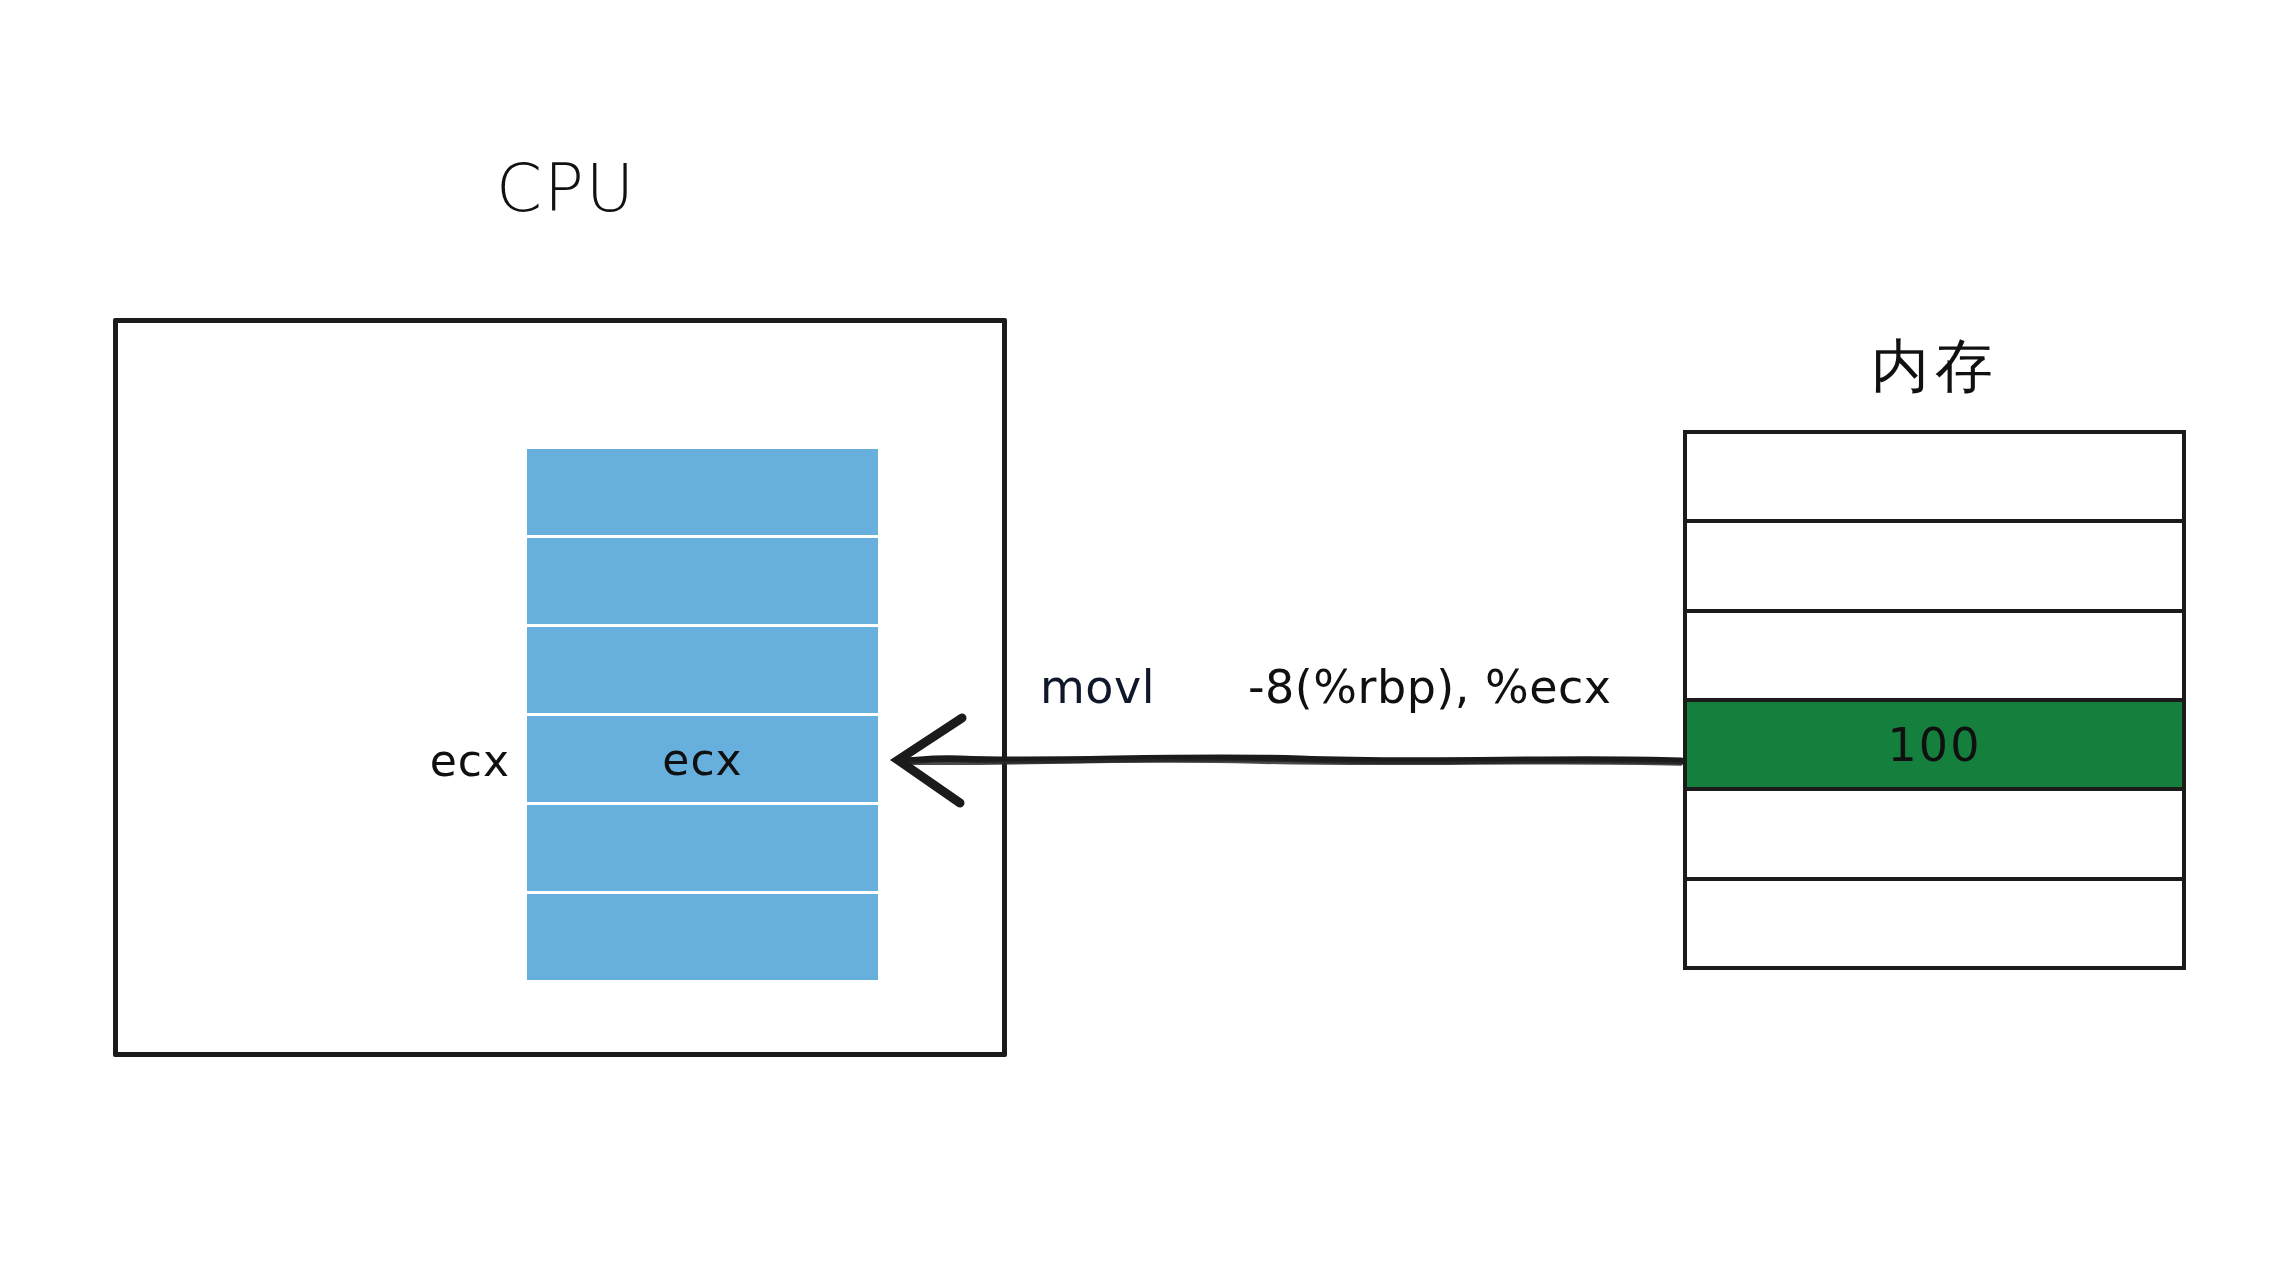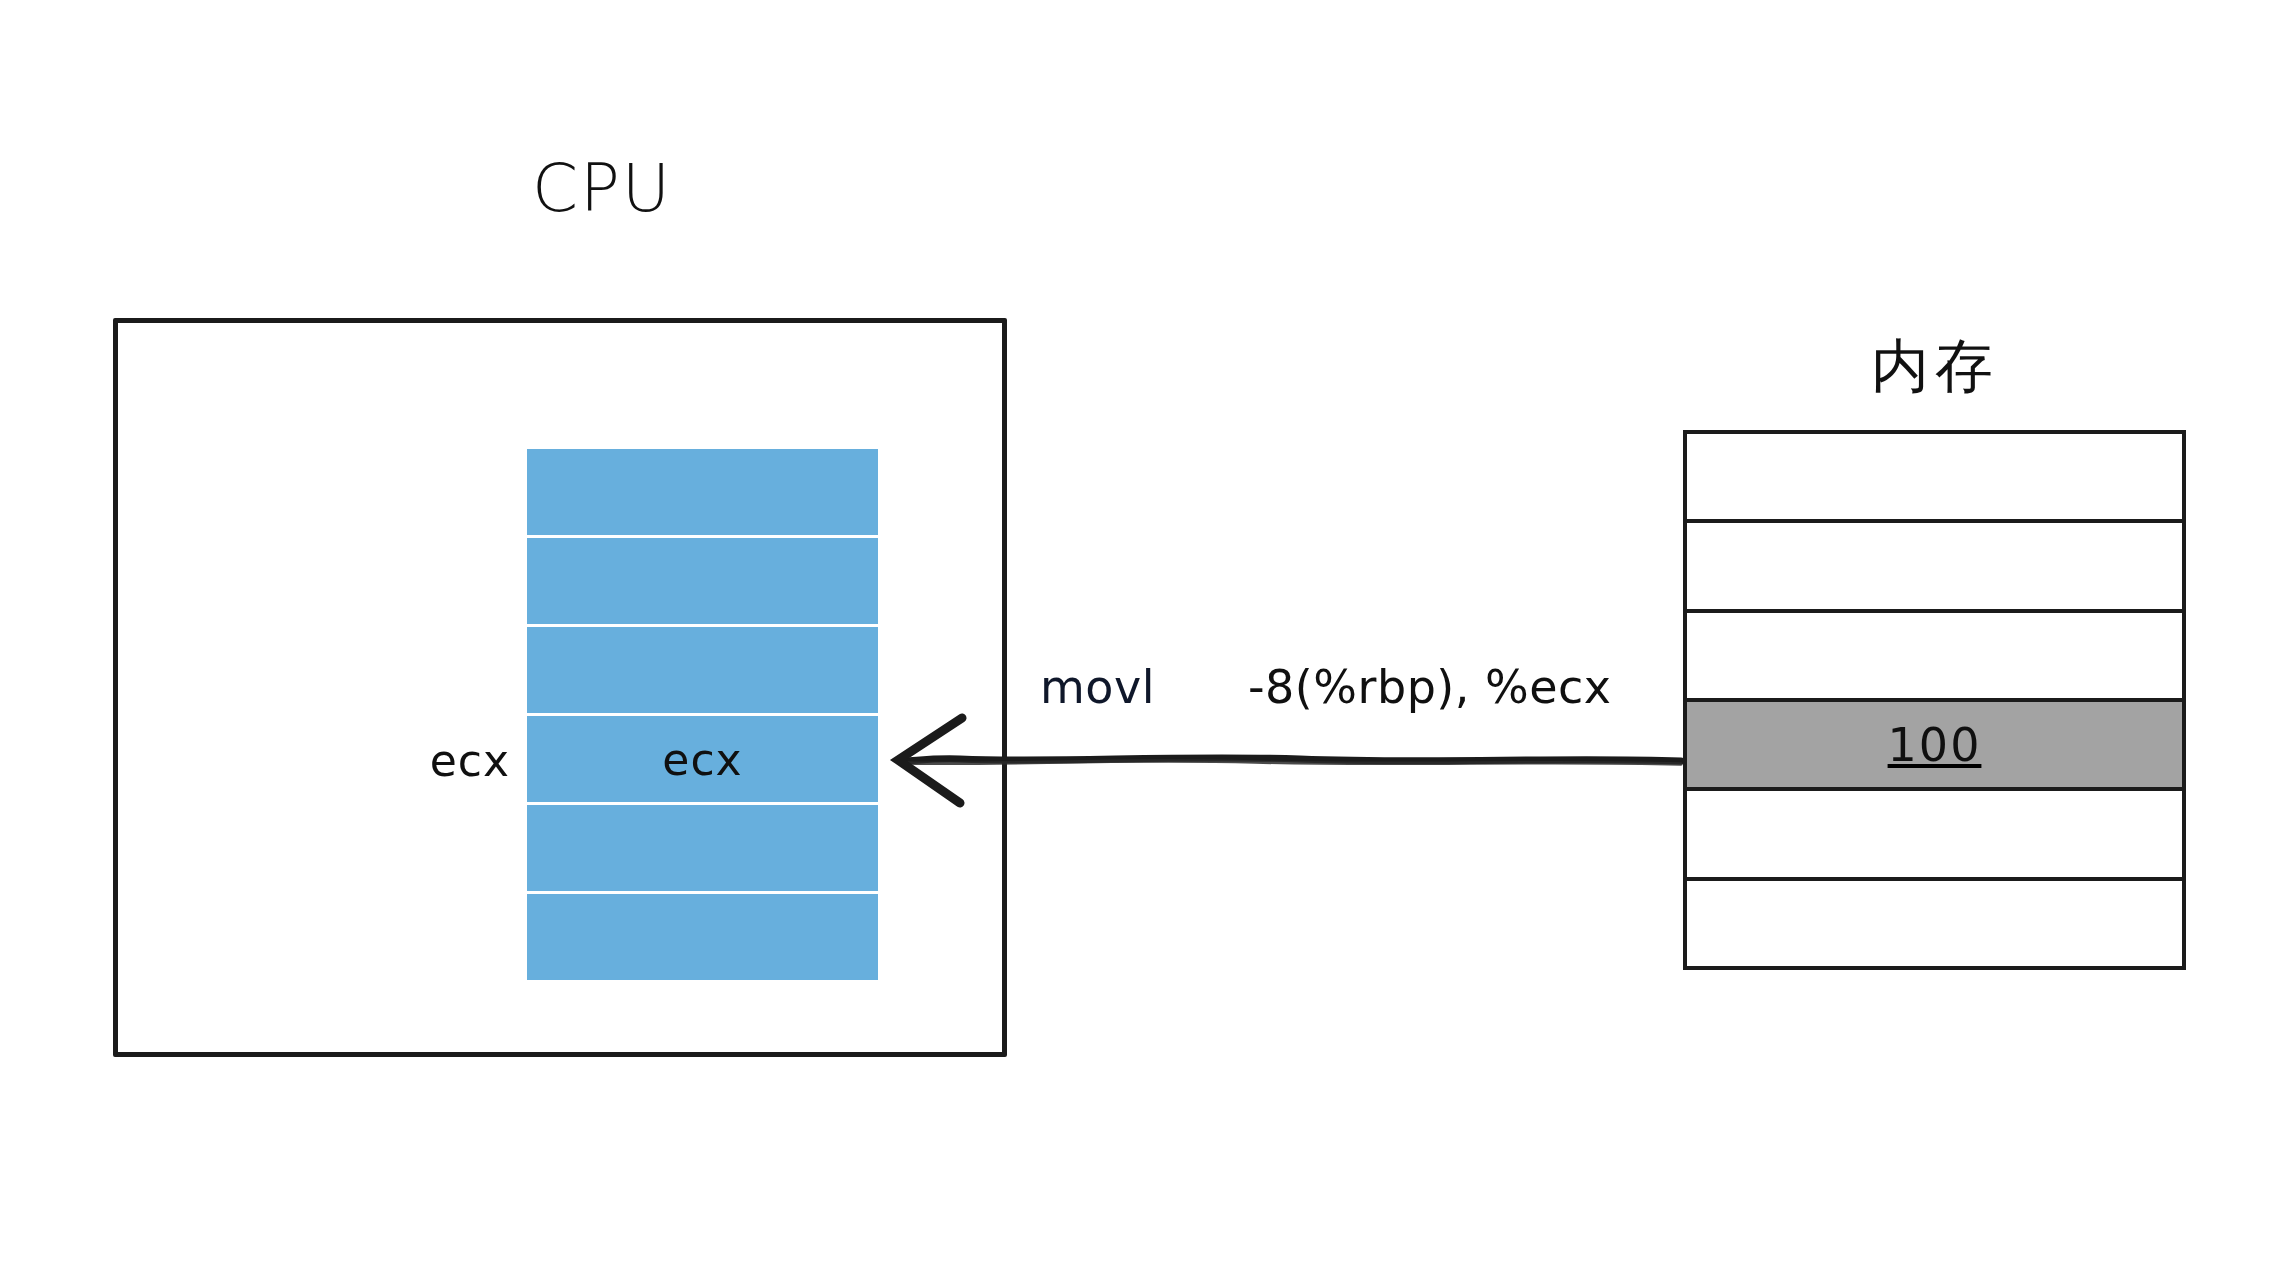--- a/index.html
+++ b/index.html
@@ -14,21 +14,21 @@
     position: relative;
     width: 2284px;
     height: 1285px;
     background: #ffffff;
     overflow: hidden;
   }
 
   
   #cpu-title {
     position: absolute;
-    left: 472px;
+    left: 436px;
     top: 150px;
     width: 260px;
     text-align: center;
     font-size: 66px;
     letter-spacing: 2px;
     color: #111111;
     font-family: "DejaVu Sans", sans-serif;
     font-weight: 300;
     white-space: nowrap;
   }
@@ -156,21 +156,21 @@
   .mem-cell {
     flex: 1 1 0;
     border-bottom: 4px solid #1b1b1b;
     box-sizing: border-box;
     display: flex;
     align-items: center;
     justify-content: center;
     background: #ffffff;
   }
   .mem-cell:last-child { border-bottom: none; }
-  .mem-cell.highlighted { background: #a3a3a3; text-decoration: underline; }
+  .mem-cell.highlighted { background: #15803d; }
   .mem-cell .mem-value {
     font-size: 46px;
     color: #101010;
     font-family: "DejaVu Sans", sans-serif;
     letter-spacing: 2px;
   }
 </style>
 </head>
 <body>
 

